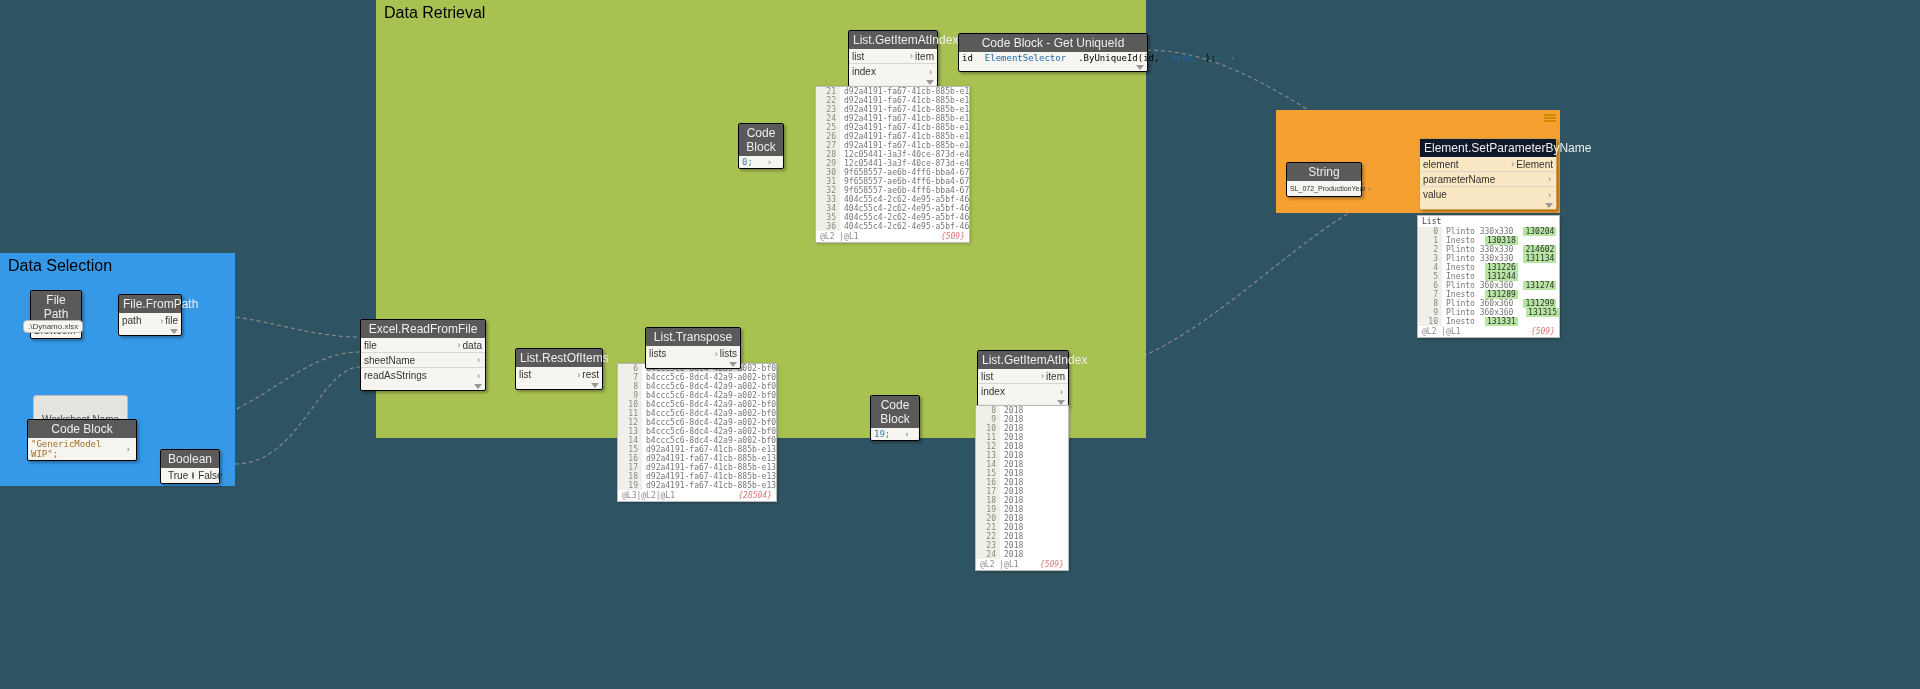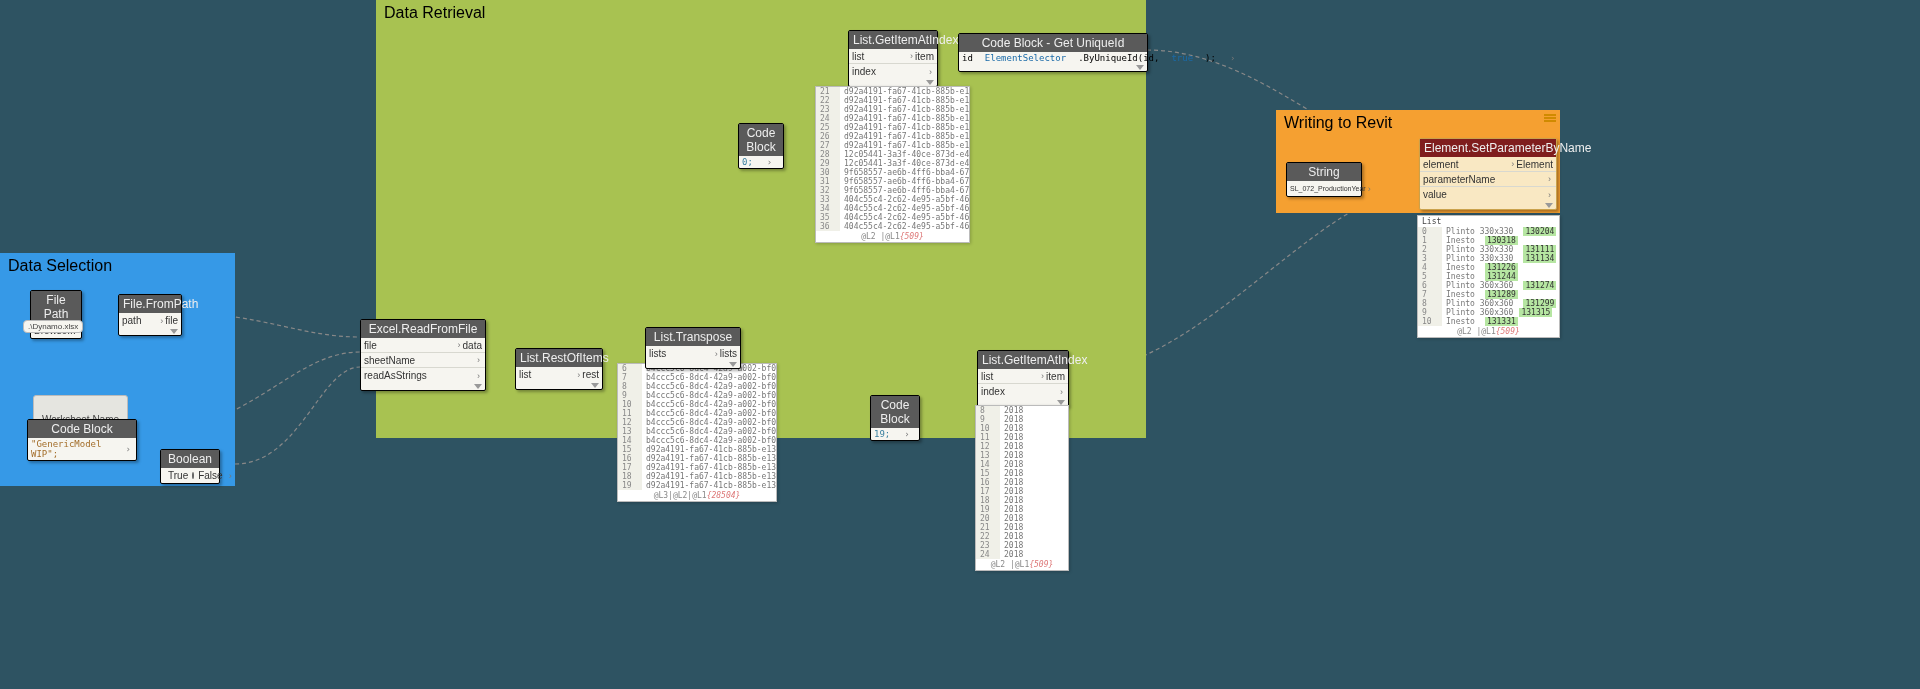--- a/index.html
+++ b/index.html
@@ -16,24 +16,24 @@
   .title-b { background:#5a5a5a; color:#eee; text-align:center; font-size:12px; padding:2px 4px; }
   .row { display:flex; align-items:center; padding:1px 3px; height:15px; font-size:10px; color:#333; border-bottom:1px solid #d8d8d0; }
   .row span.lab { flex:1; }
   .row.last { border-bottom:none; }
   .chev { color:#777; font-size:9px; padding:0 2px; }
   .node .foot { display:flex; justify-content:flex-end; padding:1px 3px; }
   .foot .tri { width:0; height:0; border-left:4px solid transparent; border-right:4px solid transparent; border-top:5px solid #999; }
   
   .out-box { position:absolute; background:#fff; border:1px solid #bbb; font-family:Consolas,monospace; font-size:8px; color:#777; box-shadow:1px 1px 3px rgba(0,0,0,.2);}
   .out-box .line { display:flex; }
-  .out-box .idx { display:inline-block; min-width:24px; background:#f0f0e8; padding:0 4px; color:#888; }
+  .out-box .idx { display:inline-block; min-width:24px; text-align:right; background:#f0f0e8; padding:0 4px; color:#888; }
   .out-box .val { padding:0 4px; white-space:nowrap; overflow:hidden; }
   .out-box .hl { background:#b6e6a2; color:#333; padding:0 2px; }
-  .out-box .ftr { display:flex; justify-content:center; padding:1px 4px; color:#888; }
+  .out-box .ftr { display:flex; justify-content:space-between; padding:1px 4px; color:#888; }
   .out-box .ftr .cnt { color:#d77; font-style:italic; }
   
   .code-line { font-family:Consolas,monospace; font-size:9px; padding:1px 3px; display:flex; align-items:center; gap:12px; }
   .code-kw { color:#1a6aa8; }
   .code-str{ color:#a36d29; }
   .code-num{ color:#3a80a0; }
   
   .pill-note { position:absolute; background:#e5e5e0; border:1px solid #bbb; border-radius:3px; padding:18px 8px; font-size:10px; color:#444;}
   
   svg.wire { position:absolute; left:0; top:0; width:1920px; height:689px; pointer-events:none; }
@@ -62,21 +62,20 @@
   <path d="M1069 374 C1200 374 1320 189 1419 189"></path>
 </svg>
 
 <div class="group-box g-retr">
     <h2>Data Retrieval</h2>
   </div>
 <div class="group-box g-sel">
     <h2>Data Selection</h2>
   </div>
 <div class="group-box g-write">
-  <h2>Writing to Revit</h2>
   <div class="corner-icon">
       <div class="bar"></div>
       <div class="bar"></div>
       <div class="bar"></div>
     </div>
 </div>
 
 <div class="node" style="left:30px;top:290px;width:52px">
   <div class="title-b">File Path</div>
   <div class="row last">
@@ -443,21 +442,21 @@
 
 <div class="node" style="left:1286px;top:162px;width:76px">
   <div class="title-b">String</div>
   <div class="row last">
       <span class="lab" style="font-size:7px">SL_072_ProductionYear</span>
       <span class="chev">›</span>
     </div>
 </div>
 
 <div class="node" style="left:1419px;top:138px;width:138px;background:#f9e8c3;border-color:#caa24c">
-  <div class="title-b" style="background:#7f1d1d">Element.SetParameterByName</div>
+  <div class="title-b" style="background:#0f172a">Element.SetParameterByName</div>
   <div class="row">
       <span class="lab">element</span>
       <span class="chev">›</span>
       <span>Element</span>
     </div>
   <div class="row">
       <span class="lab">parameterName</span>
       <span class="chev">›</span>
     </div>
   <div class="row last">
@@ -478,21 +477,21 @@
         <span class="hl" style="margin-left:6px">130204</span>
       </div>
       <div class="line">
         <span class="idx">1</span>
         <span class="val">Inesto</span>
         <span class="hl" style="margin-left:6px">130318</span>
       </div>
       <div class="line">
         <span class="idx">2</span>
         <span class="val">Plinto 330x330</span>
-        <span class="hl" style="margin-left:6px">131111</span>
+        <span class="hl" style="margin-left:6px">214602</span>
       </div>
       <div class="line">
         <span class="idx">3</span>
         <span class="val">Plinto 330x330</span>
         <span class="hl" style="margin-left:6px">131134</span>
       </div>
       <div class="line">
         <span class="idx">4</span>
         <span class="val">Inesto</span>
         <span class="hl" style="margin-left:6px">131226</span>
@@ -513,21 +512,21 @@
         <span class="hl" style="margin-left:6px">131289</span>
       </div>
       <div class="line">
         <span class="idx">8</span>
         <span class="val">Plinto 360x360</span>
         <span class="hl" style="margin-left:6px">131299</span>
       </div>
       <div class="line">
         <span class="idx">9</span>
         <span class="val">Plinto 360x360</span>
-        <span class="hl" style="margin-left:2px">131315</span>
+        <span class="hl" style="margin-left:9px">131315</span>
       </div>
       <div class="line">
         <span class="idx">10</span>
         <span class="val">Inesto</span>
         <span class="hl" style="margin-left:6px">131331</span>
       </div>
     </div>
   <div class="ftr">
       <span>@L2 |@L1</span>
       <span class="cnt">{509}</span>

